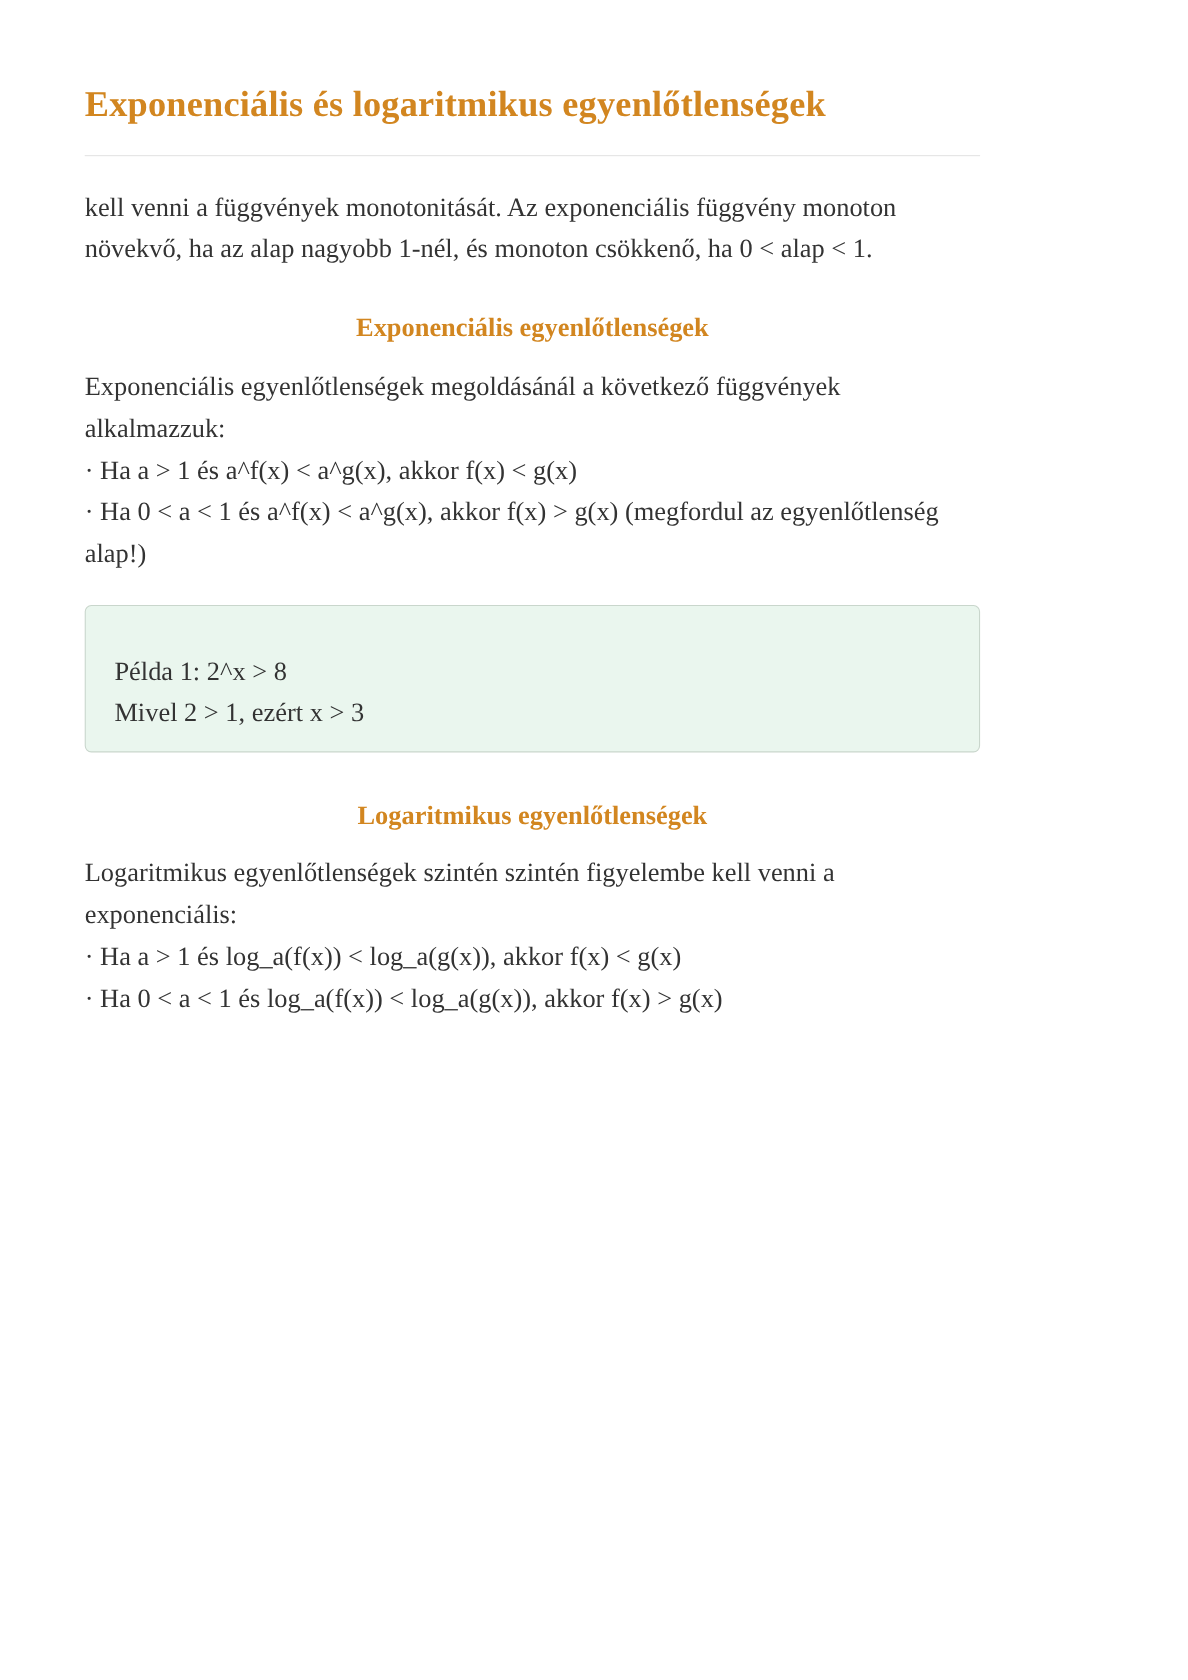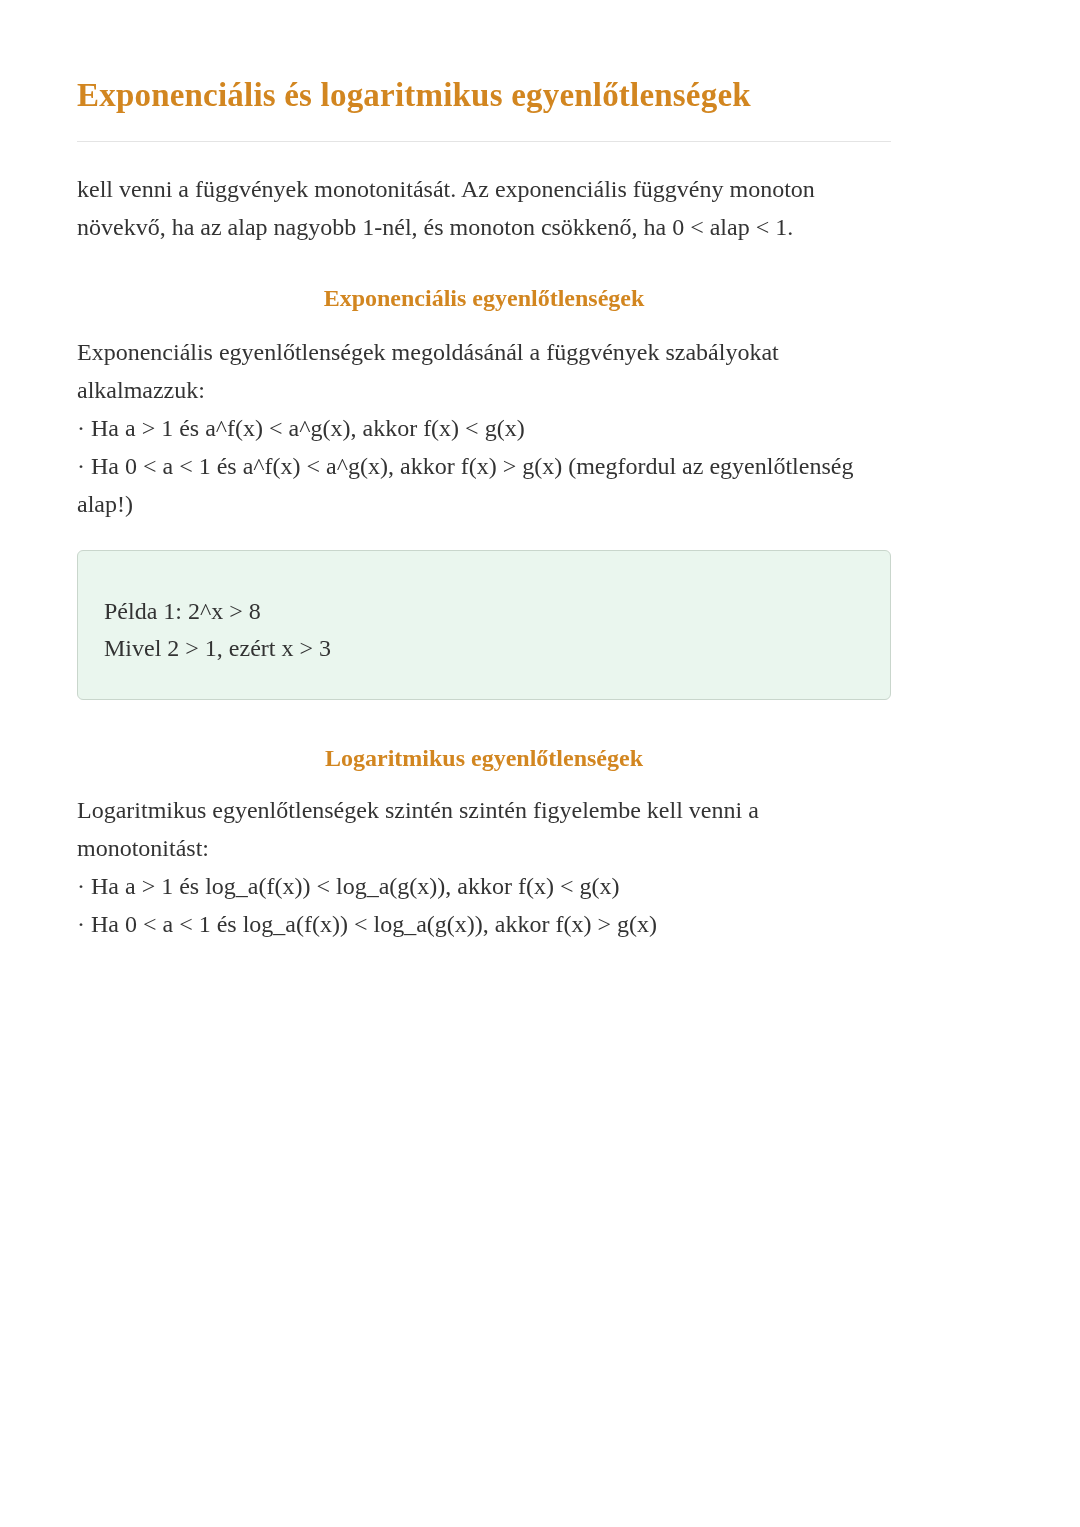--- a/index.html
+++ b/index.html
@@ -48,21 +48,21 @@
     text-align: center;
   }
   .sub-heading.log { margin-top: 42px; }
   .p-rules { margin-top: 19px; }
   .p-log { margin-top: 17px; }
   .example-box {
     margin-top: 27px;
     background: #eaf6ee;
     border: 1px solid #c9d6cc;
     border-radius: 6px;
-    padding: 42px 26px 32px 26px;
+    padding: 42px 26px 16px 26px;
     box-sizing: border-box;
   }
   .example {
     font-size: 24px;
     line-height: 37px;
   }
   .example .line { white-space: nowrap; }
   .example.second { margin-top: 20px; }
 </style>
 </head>
@@ -75,36 +75,36 @@
   <hr class="divider">
 
   <div class="para p-intro">
     <div class="line">kell venni a függvények monotonitását. Az exponenciális függvény monoton</div>
     <div class="line">növekvő, ha az alap nagyobb 1-nél, és monoton csökkenő, ha 0 &lt; alap &lt; 1.</div>
   </div>
 
   <h2 class="sub-heading">Exponenciális egyenlőtlenségek</h2>
 
   <div class="para p-rules">
-    <div class="line">Exponenciális egyenlőtlenségek megoldásánál a függvények szabályokat</div>
+    <div class="line">Exponenciális egyenlőtlenségek megoldásánál a következő függvények</div>
     <div class="line">alkalmazzuk:</div>
     <div class="line">· Ha a &gt; 1 és a^f(x) &lt; a^g(x), akkor f(x) &lt; g(x)</div>
     <div class="line">· Ha 0 &lt; a &lt; 1 és a^f(x) &lt; a^g(x), akkor f(x) &gt; g(x) (megfordul az egyenlőtlenség</div>
     <div class="line">alap!)</div>
   </div>
 
   <div class="example-box">
     <div class="example">
       <div class="line">Példa 1: 2^x &gt; 8</div>
       <div class="line">Mivel 2 &gt; 1, ezért x &gt; 3</div>
     </div>
   </div>
 
   <h2 class="sub-heading log">Logaritmikus egyenlőtlenségek</h2>
 
   <div class="para p-log">
     <div class="line">Logaritmikus egyenlőtlenségek szintén szintén figyelembe kell venni a</div>
-    <div class="line">monotonitást:</div>
+    <div class="line">exponenciális:</div>
     <div class="line">· Ha a &gt; 1 és log_a(f(x)) &lt; log_a(g(x)), akkor f(x) &lt; g(x)</div>
     <div class="line">· Ha 0 &lt; a &lt; 1 és log_a(f(x)) &lt; log_a(g(x)), akkor f(x) &gt; g(x)</div>
   </div>
 
 </div>
 
 </body></html>

